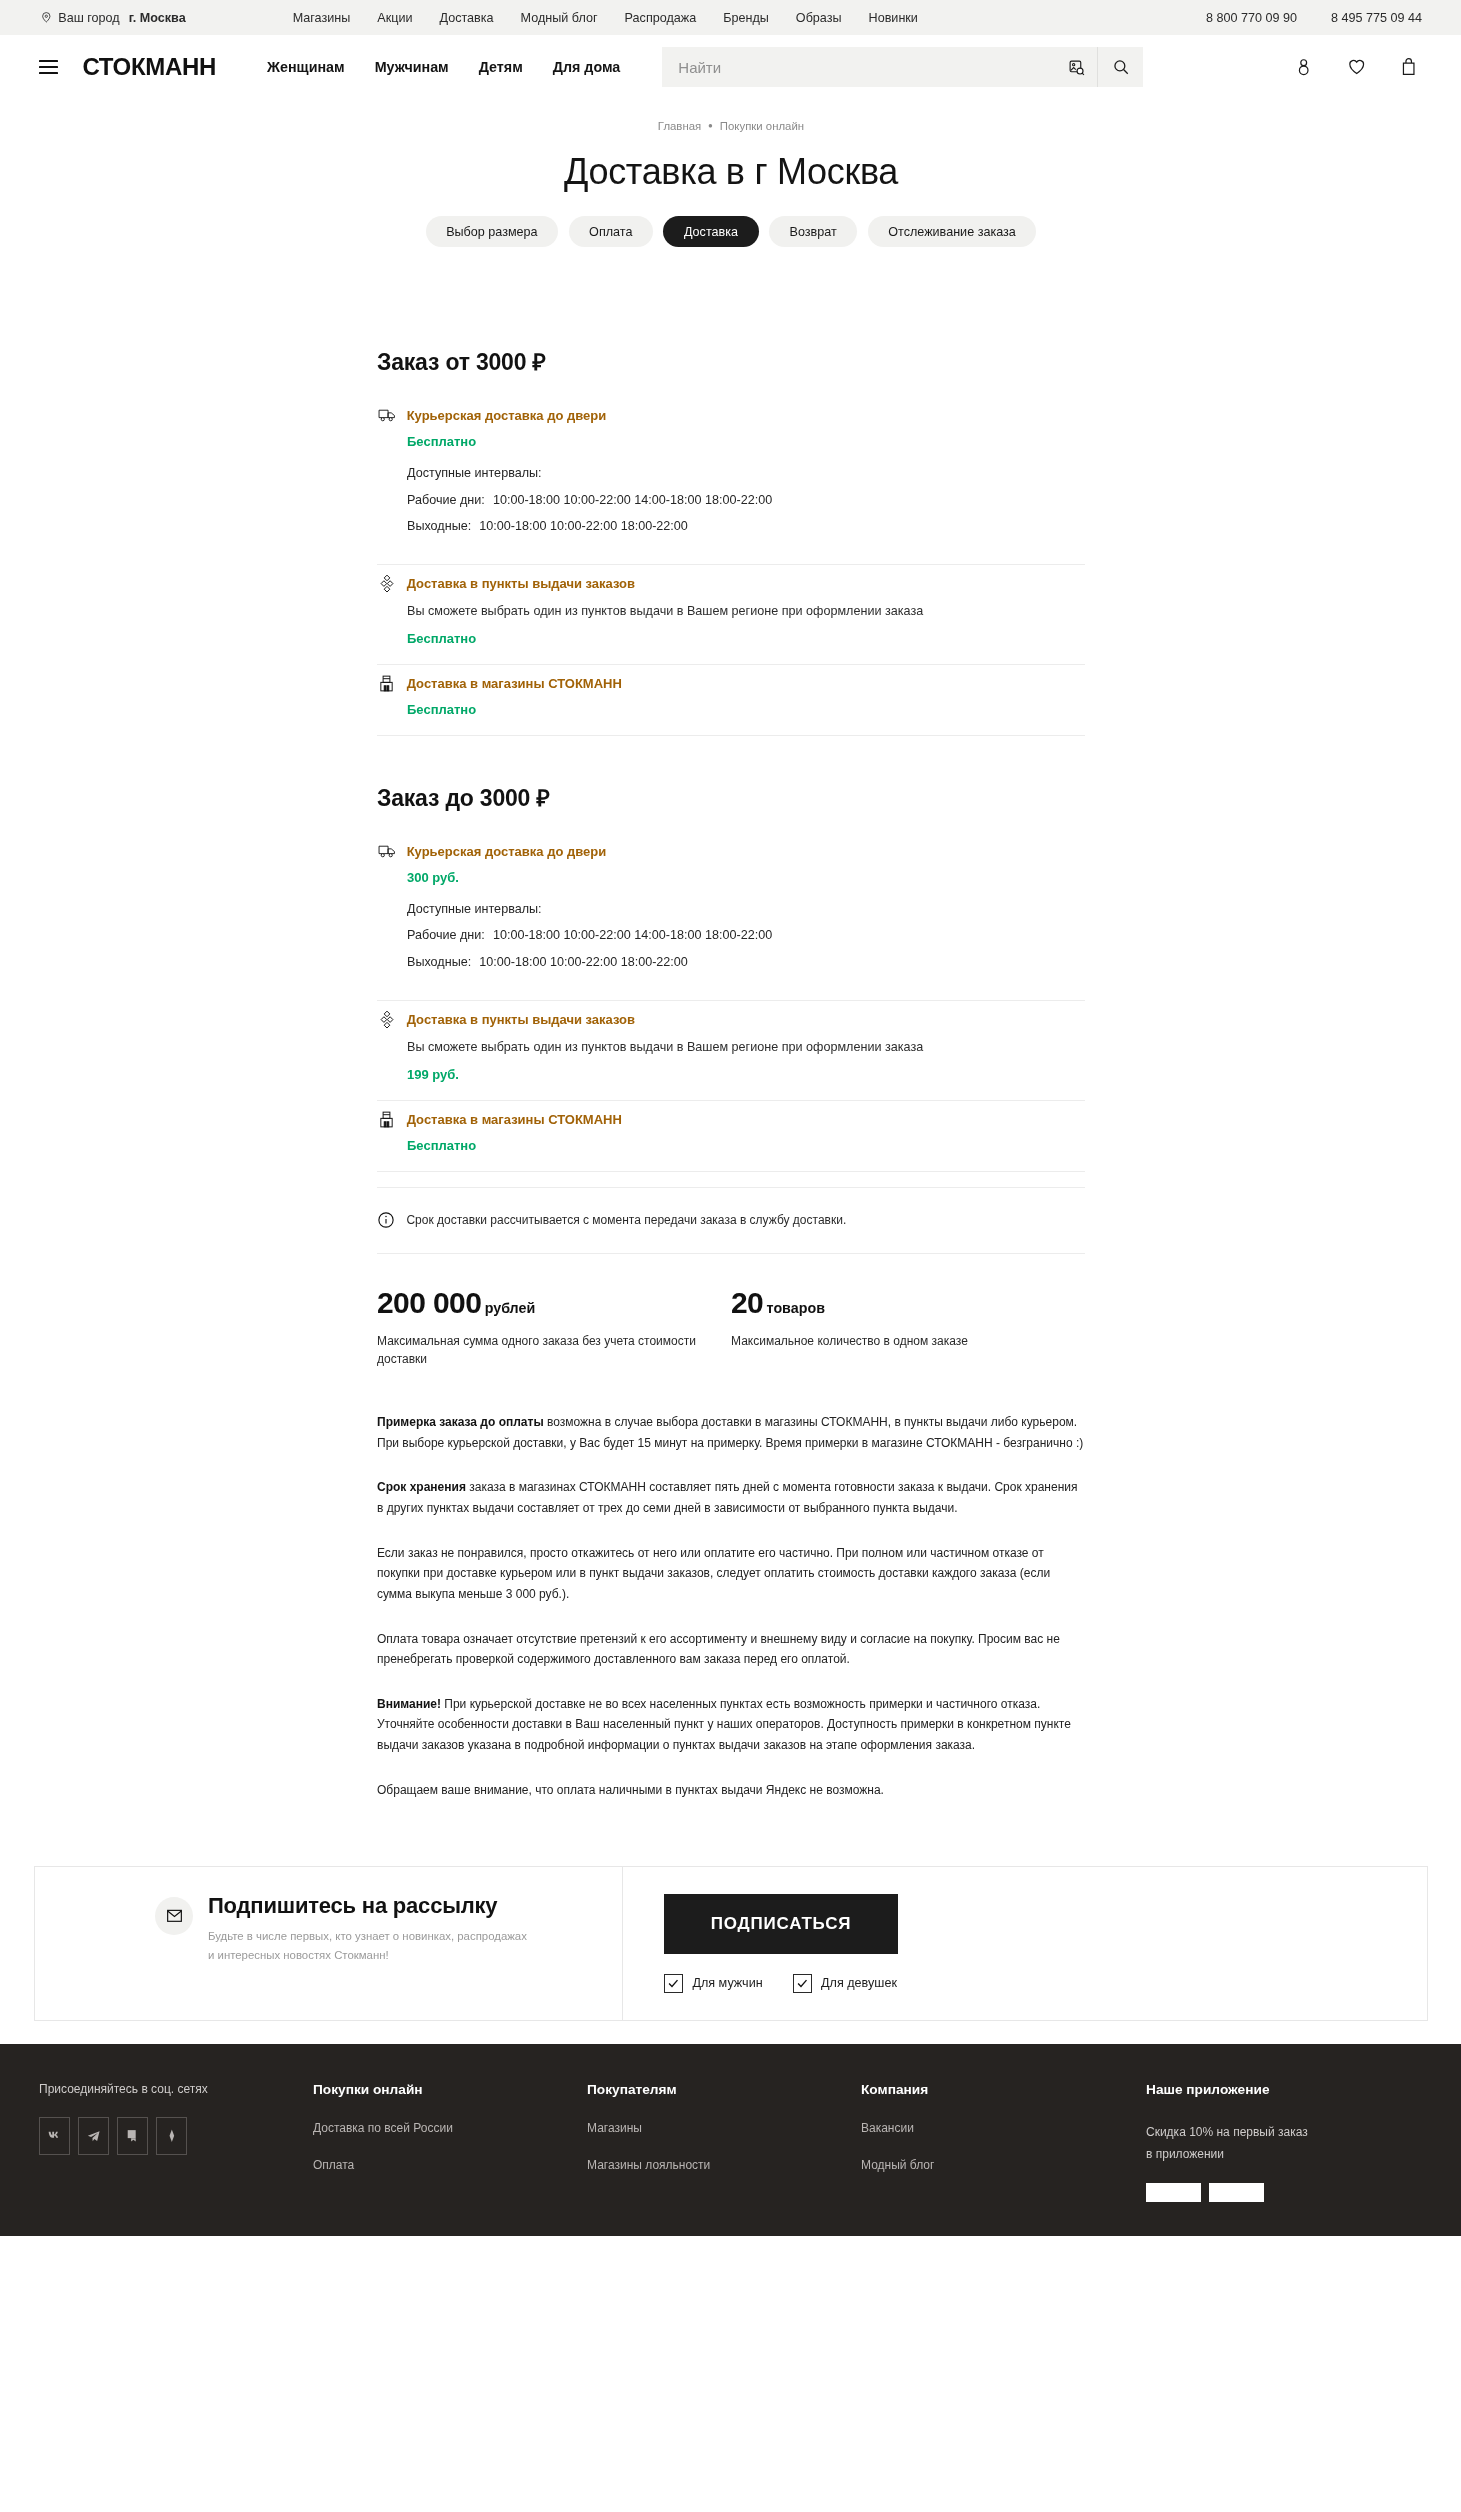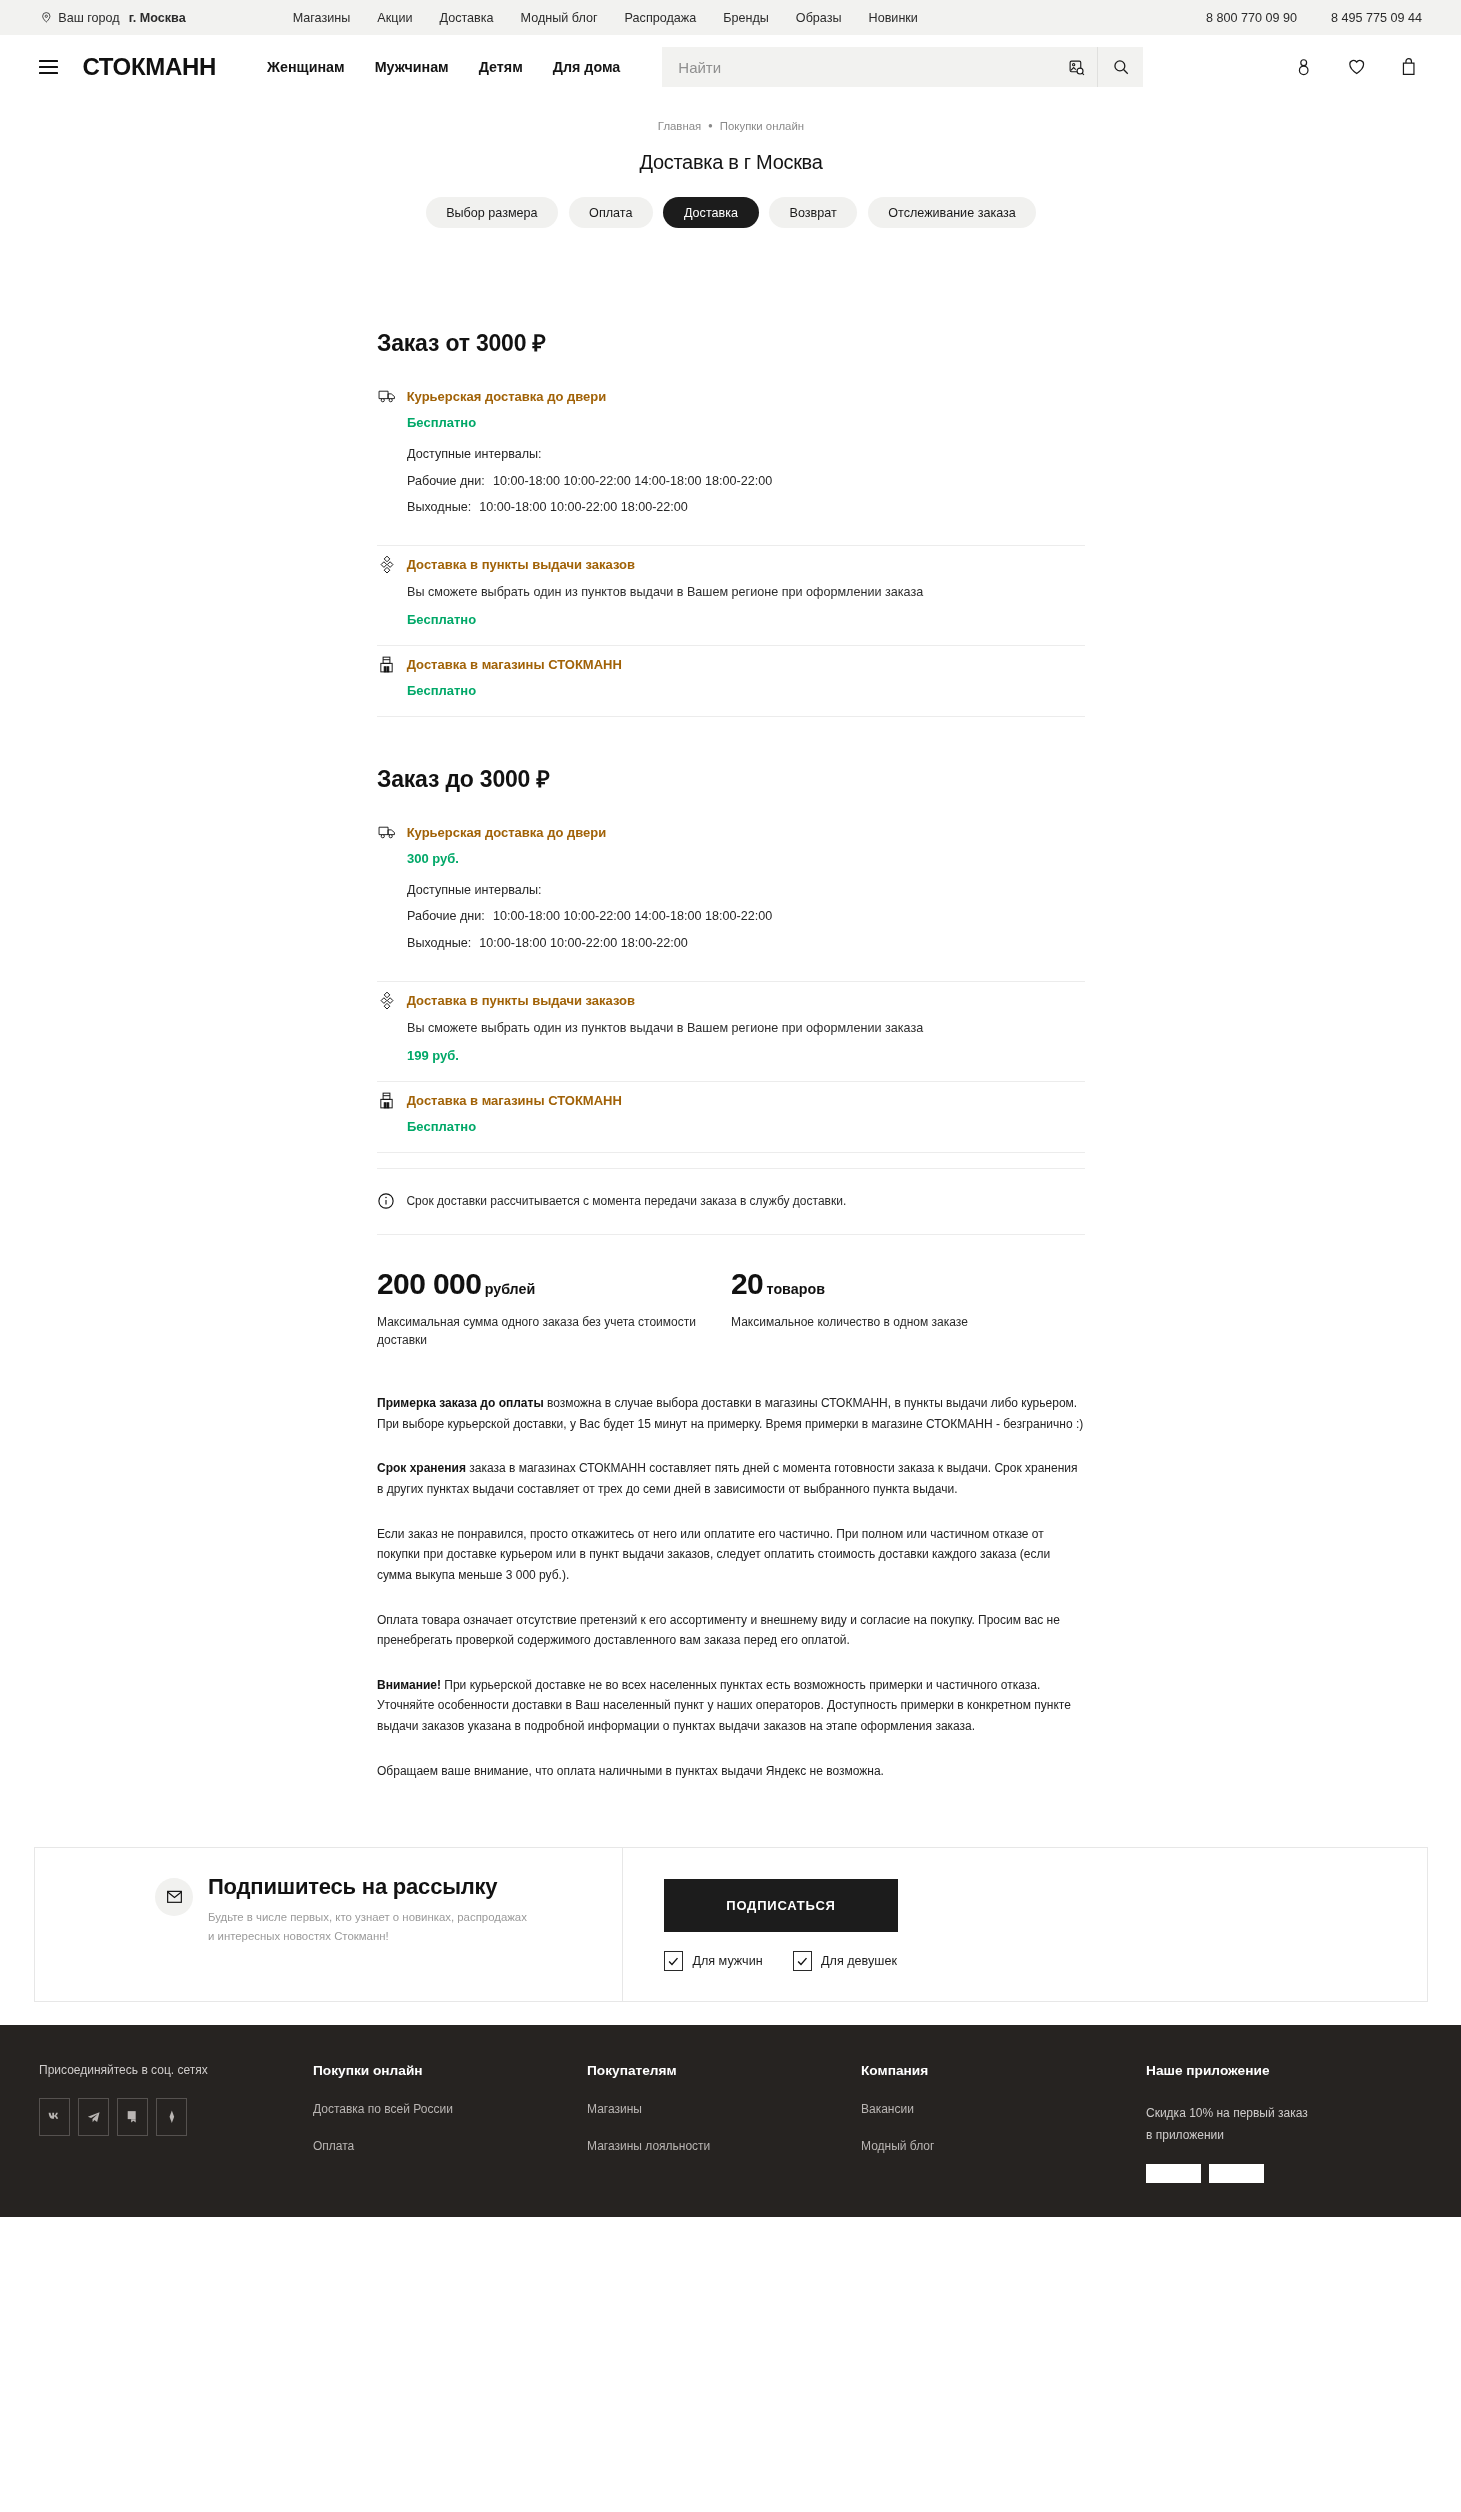--- a/index.html
+++ b/index.html
@@ -128,21 +128,21 @@
     font-size: 11.4px;
     color: #8a8a8a;
     display: flex;
     justify-content: center;
     align-items: center;
     gap: 6.9px;
   }
   .breadcrumb a { color: #8a8a8a; text-decoration: none; }
   .breadcrumb .dot { font-size: 8px; line-height: 1; }
   .page-title {
-    font-size: 20px;
+    font-size: 36px;
     font-weight: 400;
     margin-top: 19.4px;
     color: #141414;
     letter-spacing: -0.3px;
   }
   .pills {
     margin-top: 23px;
     display: flex;
     justify-content: center;
     gap: 10.3px;
@@ -345,25 +345,25 @@
     border-bottom: 1.1px solid #cfcfcd;
     outline: none;
     font-size: 13px;
     color: #6e6e6e;
     padding: 0 17px;
     font-family: "Liberation Sans", sans-serif;
   }
   .nl-email::placeholder { color: #9b9b9b; }
   .nl-submit {
     width: 234px;
-    height: 53px;
+    height: 60px;
     background: #1c1c1c;
     color: #ffffff;
     border: none;
-    font-size: 13px;
+    font-size: 17px;
     font-weight: 800;
     letter-spacing: 0.8px;
     cursor: pointer;
     font-family: "Liberation Sans", sans-serif;
   }
   .nl-checks { display: flex; gap: 30px; margin-top: 19.4px; }
   .nl-check { display: flex; align-items: center; gap: 9px; cursor: pointer; }
   .cbox {
     width: 19.4px; height: 19.4px;
     border: 0.6px solid #2a2a2a;

